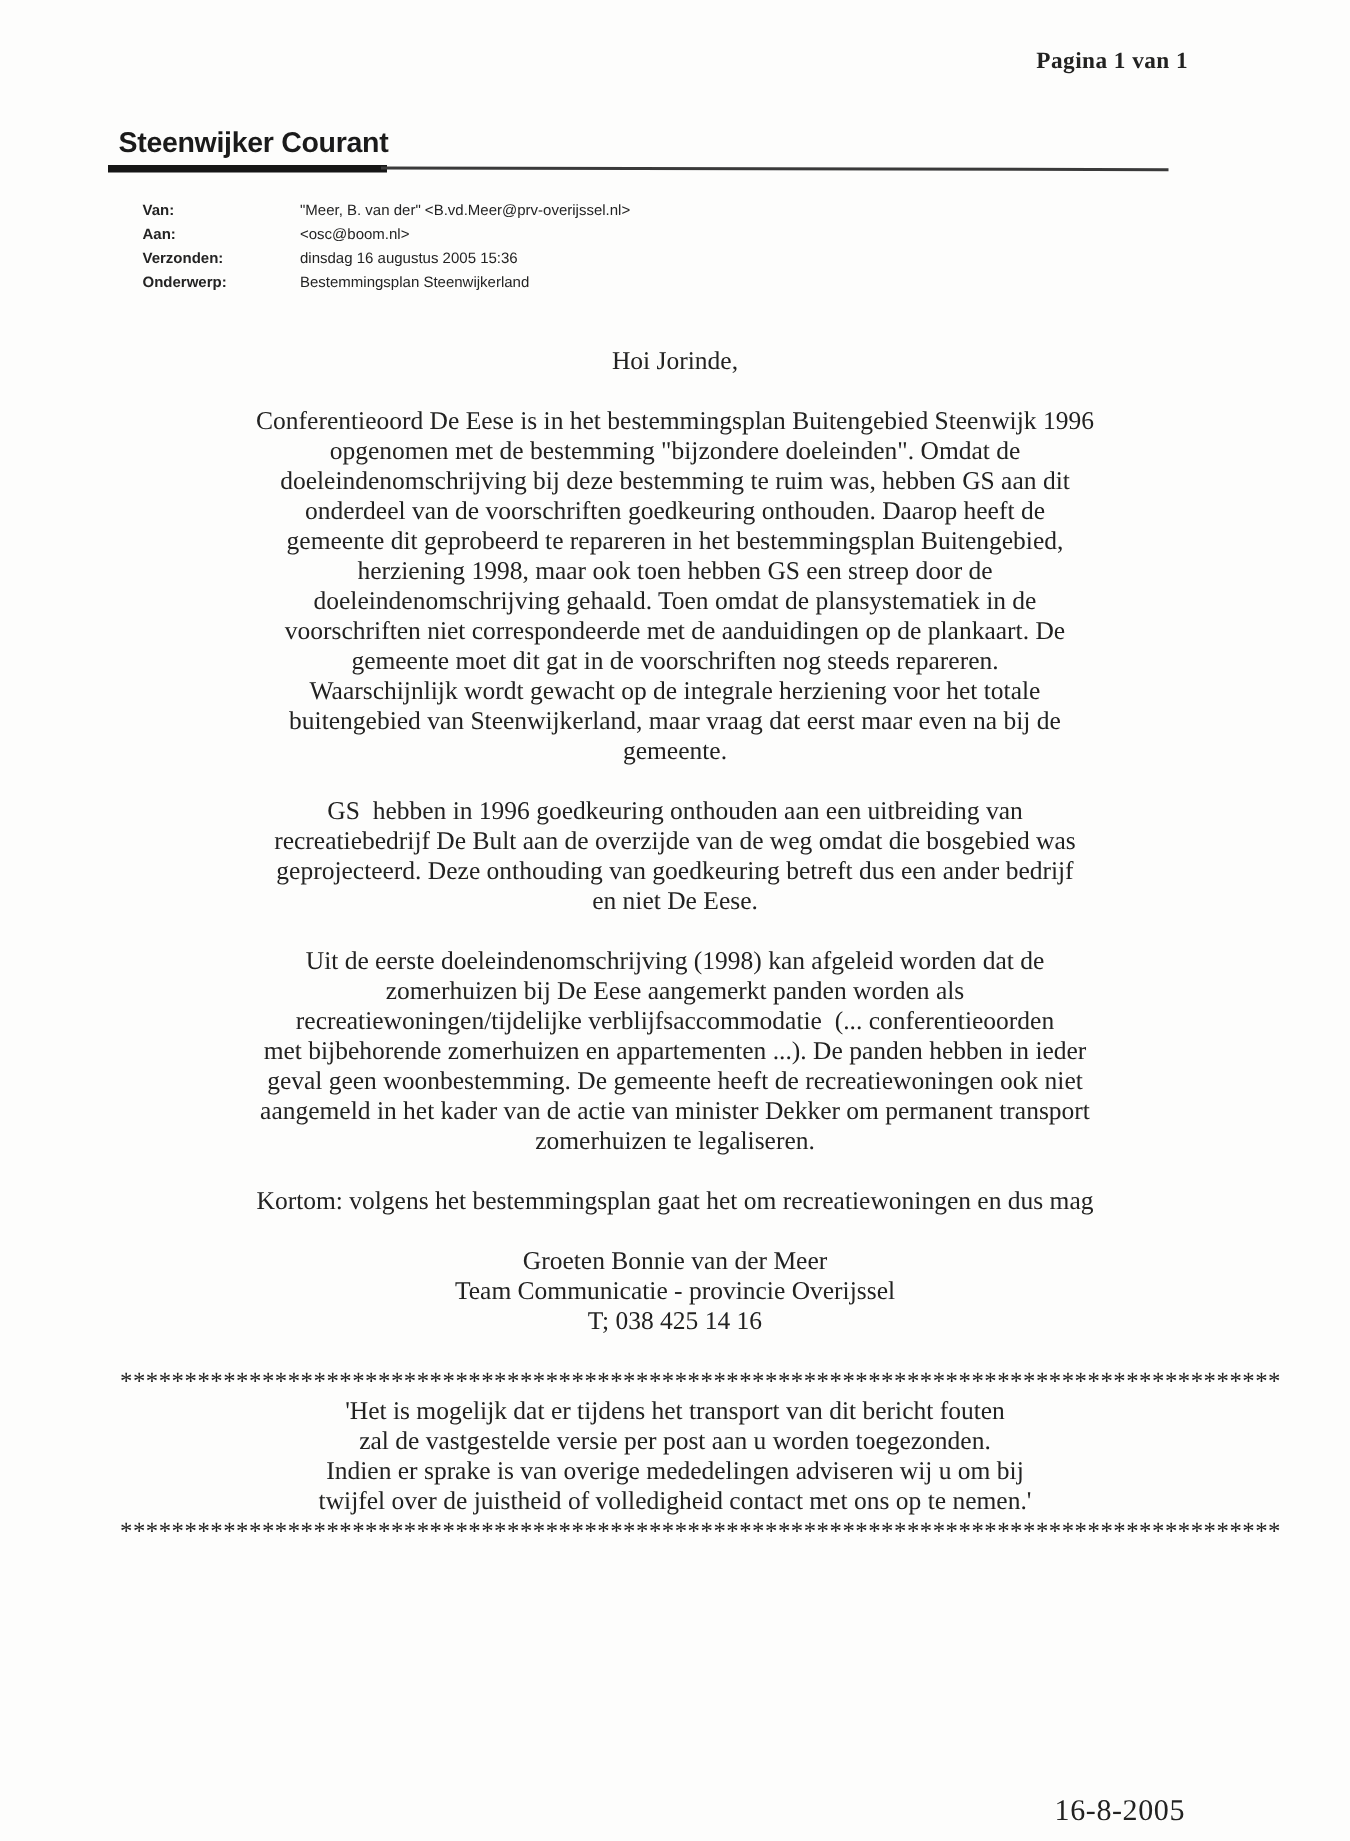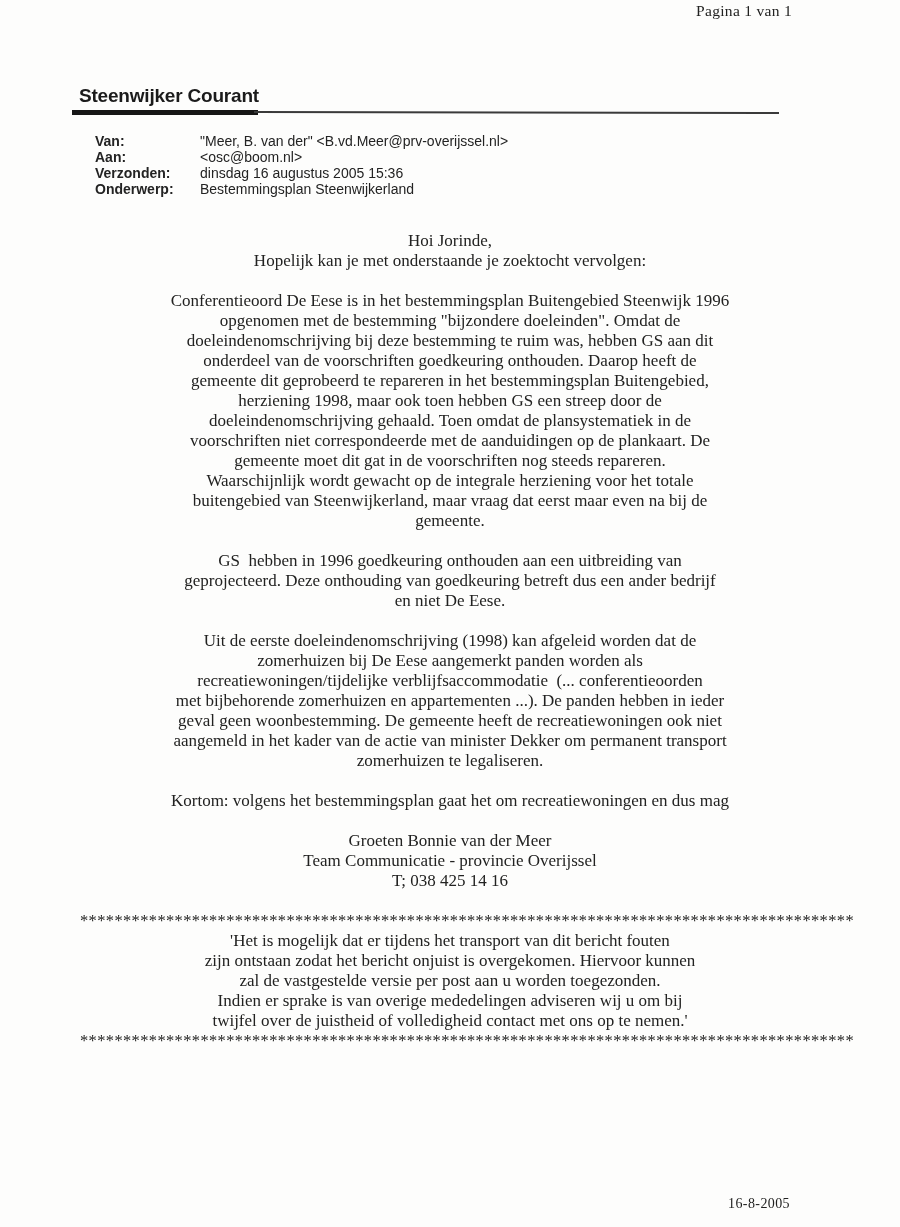--- a/index.html
+++ b/index.html
@@ -12,24 +12,25 @@
     font-family: "Liberation Serif", "DejaVu Serif", serif;
     color: #222221;
   }
   .page {
     position: relative;
     width: 900px;
     height: 1227px;
   }
   .page-indicator {
     position: absolute;
-    top: 2px;
+    top: 32px;
     right: 108px;
     font-size: 15.5px;
     letter-spacing: 0.3px;
+    font-weight: bold;
   }
   .masthead {
     position: absolute;
     left: 72px;
     top: 85px;
     width: 707px;
   }
   .masthead-title {
     font-family: "Liberation Sans", "DejaVu Sans", sans-serif;
     font-weight: bold;
@@ -59,21 +60,21 @@
     height: 2px;
     background: #3a3a3a;
     transform: rotate(0.12deg);
     transform-origin: left center;
   }
   .meta {
     position: absolute;
     left: 95px;
     top: 133px;
     font-family: "Liberation Sans", "DejaVu Sans", sans-serif;
-    font-size: 14px;
+    font-size: 10px;
     line-height: 16px;
     color: #232323;
   }
   .meta-row { display: flex; }
   .meta-label {
     width: 105px;
     font-weight: bold;
     white-space: pre;
   }
   .meta-value { white-space: pre; }
@@ -91,21 +92,21 @@
   .signature { margin-top: 14px; }
   .disclaimer { margin-top: 18px; }
   .stars {
     letter-spacing: 0.35px;
     font-size: 16.5px;
   }
   .date-footer {
     position: absolute;
     top: 1196px;
     right: 110px;
-    font-size: 14px;
+    font-size: 20px;
     letter-spacing: 0.4px;
   }
 </style>
 </head>
 <body>
 
 <div class="page">
 
   <div class="page-indicator">Pagina 1 van 1</div>
 
@@ -132,38 +133,38 @@
     </div>
     <div class="meta-row">
       <div class="meta-label">Onderwerp:</div>
       <div class="meta-value">Bestemmingsplan Steenwijkerland</div>
     </div>
   </div>
 
   <div class="body-block">
     <div class="para">
         <div class="line">Hoi Jorinde,</div>
-        <div class="line">Hopelijk kan je met onderstaande je zoektocht vervolgen:</div>
       </div>
     <div class="para">
         <div class="line">Conferentieoord De Eese is in het bestemmingsplan Buitengebied Steenwijk 1996</div>
         <div class="line">opgenomen met de bestemming "bijzondere doeleinden". Omdat de</div>
         <div class="line">doeleindenomschrijving bij deze bestemming te ruim was, hebben GS aan dit</div>
         <div class="line">onderdeel van de voorschriften goedkeuring onthouden. Daarop heeft de</div>
         <div class="line">gemeente dit geprobeerd te repareren in het bestemmingsplan Buitengebied,</div>
         <div class="line">herziening 1998, maar ook toen hebben GS een streep door de</div>
         <div class="line">doeleindenomschrijving gehaald. Toen omdat de plansystematiek in de</div>
         <div class="line">voorschriften niet correspondeerde met de aanduidingen op de plankaart. De</div>
         <div class="line">gemeente moet dit gat in de voorschriften nog steeds repareren.</div>
         <div class="line">Waarschijnlijk wordt gewacht op de integrale herziening voor het totale</div>
         <div class="line">buitengebied van Steenwijkerland, maar vraag dat eerst maar even na bij de</div>
         <div class="line">gemeente.</div>
       </div>
     <div class="para">
         <div class="line">GS  hebben in 1996 goedkeuring onthouden aan een uitbreiding van</div>
+        <div class="line">recreatiebedrijf De Bult aan de overzijde van de weg omdat die bosgebied was</div>
         <div class="line">geprojecteerd. Deze onthouding van goedkeuring betreft dus een ander bedrijf</div>
         <div class="line">en niet De Eese.</div>
       </div>
     <div class="para">
         <div class="line">Uit de eerste doeleindenomschrijving (1998) kan afgeleid worden dat de</div>
         <div class="line">zomerhuizen bij De Eese aangemerkt panden worden als</div>
         <div class="line">recreatiewoningen/tijdelijke verblijfsaccommodatie  (... conferentieoorden</div>
         <div class="line">met bijbehorende zomerhuizen en appartementen ...). De panden hebben in ieder</div>
         <div class="line">geval geen woonbestemming. De gemeente heeft de recreatiewoningen ook niet</div>
         <div class="line">aangemeld in het kader van de actie van minister Dekker om permanent transport</div>
@@ -174,21 +175,20 @@
       </div>
     <div class="para signature">
         <div class="line">Groeten Bonnie van der Meer</div>
         <div class="line">Team Communicatie - provincie Overijssel</div>
         <div class="line">T; 038 425 14 16</div>
       </div>
     <div class="disclaimer">
       <div class="line stars">******************************************************************************************</div>
       <div>
           <div class="line">'Het is mogelijk dat er tijdens het transport van dit bericht fouten</div>
-          <div class="line">zijn ontstaan zodat het bericht onjuist is overgekomen. Hiervoor kunnen</div>
           <div class="line">zal de vastgestelde versie per post aan u worden toegezonden.</div>
           <div class="line">Indien er sprake is van overige mededelingen adviseren wij u om bij</div>
           <div class="line">twijfel over de juistheid of volledigheid contact met ons op te nemen.'</div>
         </div>
       <div class="line stars">******************************************************************************************</div>
     </div>
   </div>
 
   <div class="date-footer">16-8-2005</div>
 

